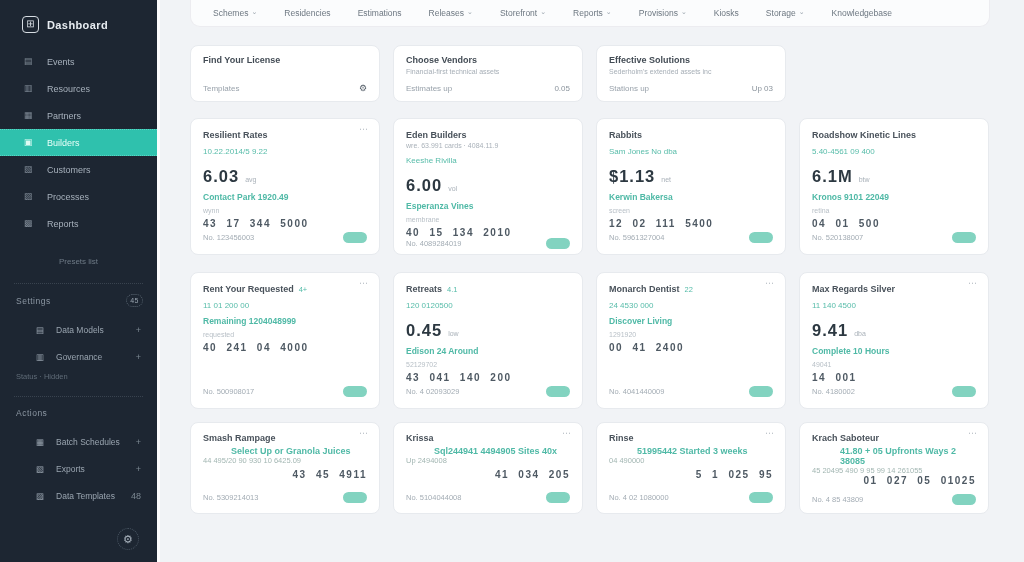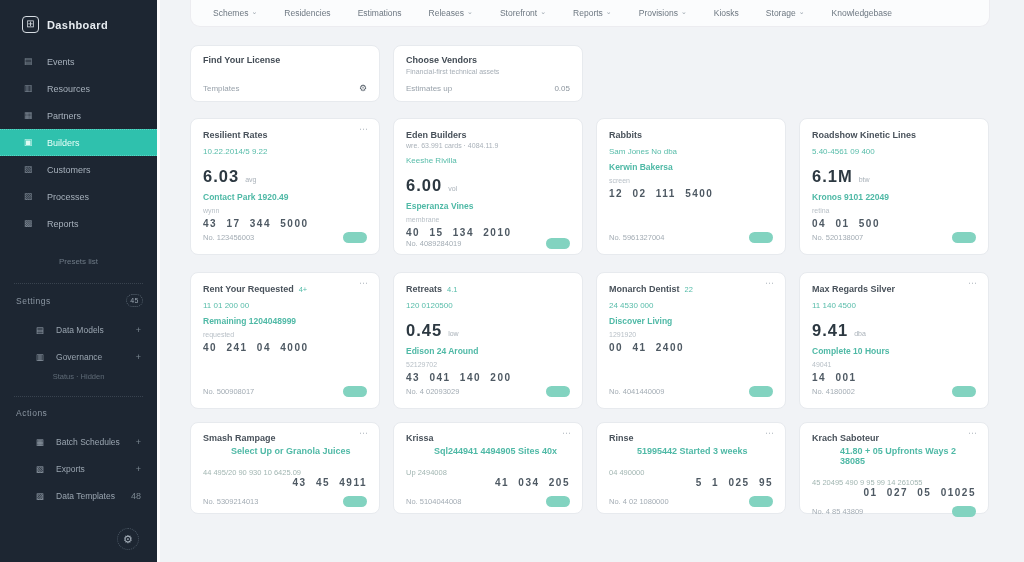--- a/index.html
+++ b/index.html
@@ -17,21 +17,21 @@
   .menu-item.active { background:#2fc1ad; color:#eafff9; border-top:1px dotted #58d6c4; border-bottom:1px dotted #58d6c4; }
   .menu-item.active .mi-icon { color:#dffbf4; }
   .presets-note { position:absolute; top:257px; left:0; right:0; text-align:center; font-size:8px; color:#6e7a86; }
   .sb-divider { position:absolute; left:14px; right:14px; border-top:1px dotted #39434f; }
   .sb-section-header { position:absolute; left:16px; right:14px; display:flex; align-items:center; justify-content:space-between; font-size:8.5px; color:#8b96a2; letter-spacing:.5px; }
   .sb-badge { min-width:16px; height:13px; border:1px dotted #5a6672; border-radius:8px; font-size:7px; color:#9aa5b0; text-align:center; line-height:12px; padding:0 3px; }
   .sb-items { position:absolute; left:0; right:0; }
   .sb-item { display:flex; align-items:center; height:27px; padding:0 16px 0 36px; font-size:8.5px; color:#9aa5b0; cursor:pointer; }
   .sb-item .mi-icon { margin-right:12px; }
   .sb-item .sb-action { margin-left:auto; color:#7b8791; font-size:9px; }
-  .sb-note { position:absolute; left:0; right:0; text-align:center; font-size:7.5px; color:#5f6b77; }
+  .sb-note { position:absolute; left:16px; right:0; font-size:7.5px; color:#5f6b77; }
   .help-btn { position:absolute; right:18px; bottom:12px; width:22px; height:22px; border:1px dotted #4a5663; border-radius:50%; color:#aab4be; font-size:11px; text-align:center; line-height:21px; cursor:pointer; }
 
   
   .main { position:absolute; left:157px; top:0; width:867px; height:562px; background:#f1f3f6; }
   .main:before { content:""; position:absolute; left:0; top:0; width:3px; height:562px; background:#fdfdfe; }
 
   .topnav { position:absolute; left:33px; top:0; width:800px; height:27px; background:#fbfcfd; border:1px solid #ececf0; border-top:none; border-radius:0 0 10px 10px; display:flex; align-items:center; gap:27px; padding:0 22px; }
   .nav-item { font-size:8.5px; color:#6d7781; white-space:nowrap; cursor:pointer; display:flex; align-items:flex-start; gap:3px; }
   .nav-item .chev { font-size:7px; color:#9aa4ad; }
 
@@ -63,21 +63,21 @@
   .stat-highlight { font-size:8.5px; font-weight:bold; color:#4fb9a6; margin-top:6px; }
   .stat-note { font-size:7px; color:#b7bfc6; margin-top:5px; }
   .stat-stats { font-size:10px; font-weight:bold; color:#4e5963; margin-top:4px; letter-spacing:1.5px; word-spacing:5px; }
   .card-footer { margin-top:auto; display:flex; align-items:center; }
   .footer-text { font-size:7.5px; color:#a3acb4; }
   .pill { margin-left:auto; width:24px; height:11px; background:#82d3c0; border-radius:6px; cursor:pointer; }
 
   
   .compact { height:92px; padding:10px 12px; display:flex; flex-direction:column; }
   .compact .stat-highlight { margin-top:3px; font-size:9px;margin-left:28px; }
-  .compact .stat-note { color:#a2b6b2; font-size:7.5px; margin-top:12px; }
+  .compact .stat-note { color:#a2b6b2; font-size:7.5px; margin-top:0; }
   .compact .stat-stats { margin-top:auto; margin-bottom:8px;text-align:right; }
 </style>
 </head>
 <body>
 
 <div class="sidebar">
   <div class="logo-row">
     <span class="logo-glyph">⊞</span>
     <span class="logo-title">Dashboard</span>
   </div>
@@ -243,20 +243,29 @@
       <div class="card scard">
         <div class="scard-title">Choose Vendors</div>
         <div class="scard-sub opt">Financial-first technical assets</div>
         <div class="scard-footer">
           <span class="scard-fl">Estimates up</span>
           <span class="scard-fr opt">0.05</span>
 
         </div>
       </div>
 
+      <div class="card scard">
+        <div class="scard-title">Effective Solutions</div>
+        <div class="scard-sub opt">Sederholm's extended assets inc</div>
+        <div class="scard-footer">
+          <span class="scard-fl">Stations up</span>
+          <span class="scard-fr opt">Up 03</span>
+
+        </div>
+      </div>
 
     </div>
 
   <div class="card-row row-2">
     <div class="card stat">
       <span class="card-menu opt">⋯</span>
       <div class="stat-head">
         <span class="stat-title">Resilient Rates</span>
 
       </div>
@@ -297,20 +306,24 @@
     </div>
 
     <div class="card stat">
 
       <div class="stat-head">
         <span class="stat-title">Rabbits</span>
 
       </div>
 
       <div class="stat-link">Sam Jones No dba</div>
+      <div class="stat-bigrow">
+        <span class="stat-value">$1.13</span>
+        <span class="stat-suffix">net</span>
+      </div>
       <div class="stat-highlight">Kerwin Bakersa</div>
       <div class="stat-note">screen</div>
       <div class="stat-stats">12 02 111 5400</div>
       <div class="card-footer">
         <span class="footer-text">No. 5961327004</span>
         <span class="pill"></span>
       </div>
     </div>
 
     <div class="card stat">

